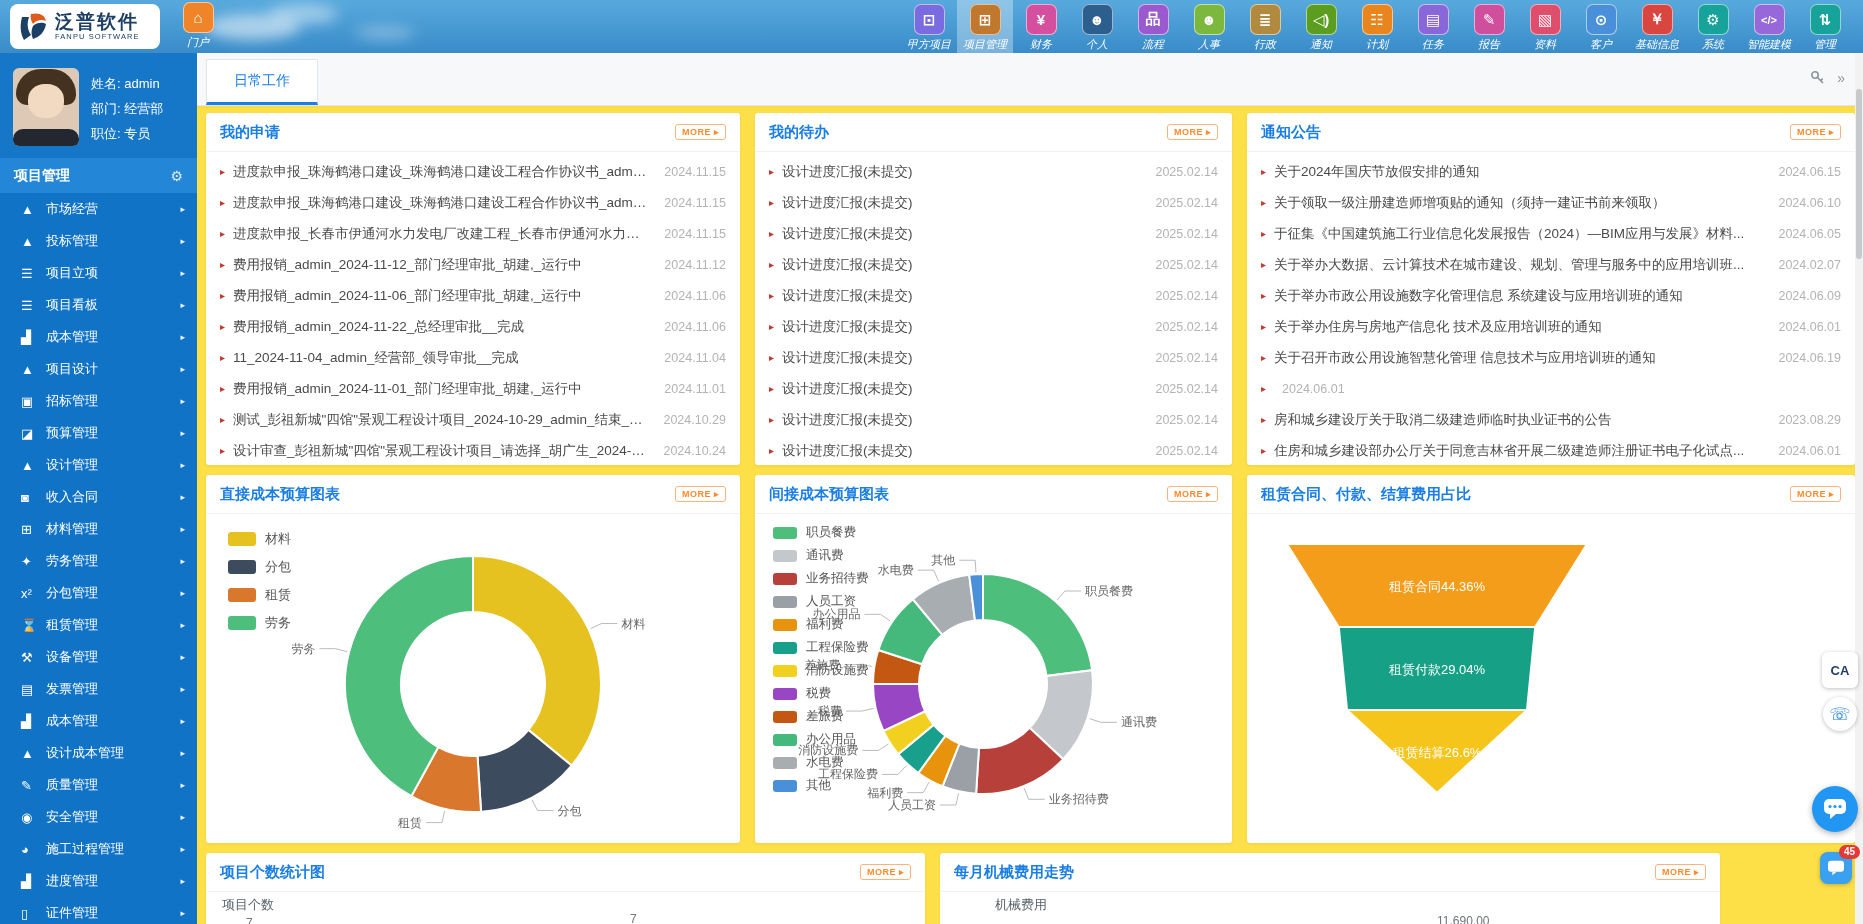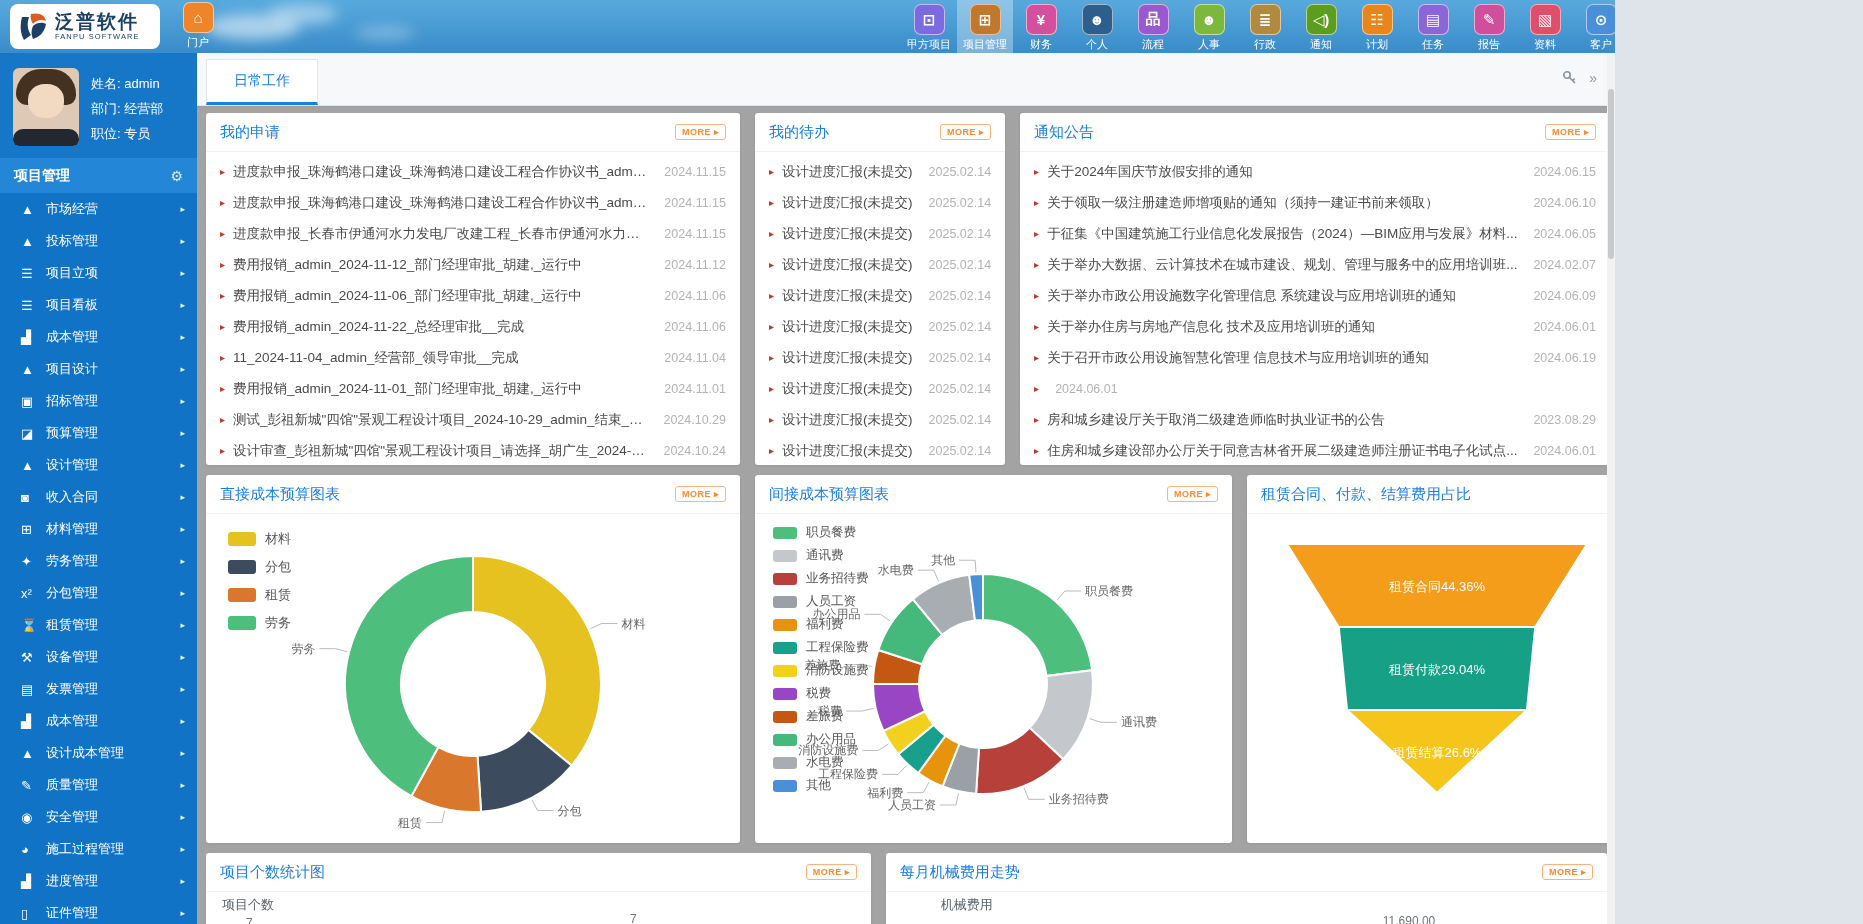--- a/index.html
+++ b/index.html
@@ -1,31 +1,31 @@
 <!DOCTYPE html>
 <html><head>
 <meta charset="utf-8">
 <style>
   html,body{margin:0;padding:0;background:#dfe4ea;}
-  #app{position:relative;width:1615px;height:924px;overflow:hidden;background:#a3a3a3;
+  #app{position:relative;width:1863px;height:924px;overflow:hidden;background:#fde047;
        font-family:"Liberation Sans","DejaVu Sans",sans-serif;}
 
   
   .hdr{position:absolute;left:0;top:0;width:1863px;height:53px;
        background:linear-gradient(180deg,#57a9dd 0%,#3a8cc9 100%);z-index:5;}
   .cloud{position:absolute;background:#fff;border-radius:50%;filter:blur(7px);}
   .logo{position:absolute;left:10px;top:4px;width:150px;height:45px;background:#fff;border-radius:8px;
         display:flex;align-items:center;padding:0 9px;box-sizing:border-box;gap:6px;}
   .logo-cn{color:#1c3f66;font-weight:bold;font-size:19px;letter-spacing:2px;line-height:1.05;}
   .logo-en{color:#1c3f66;font-size:7.5px;letter-spacing:1.1px;text-align:center;}
   .portal{position:absolute;left:170px;top:2px;width:56px;height:51px;display:flex;flex-direction:column;
           align-items:center;cursor:pointer;}
   .nav-ico{width:31px;height:31px;border-radius:7px;display:flex;align-items:center;justify-content:center;
            color:#fff;font-size:15px;font-weight:bold;box-shadow:inset 0 0 0 1px rgba(255,255,255,.55);}
-  .nav-lbl{font-size:11px;color:#fff;margin-top:2px;white-space:nowrap;}
+  .nav-lbl{font-size:11px;color:#fff;margin-top:2px;white-space:nowrap;font-style:italic;}
   #topnav{position:absolute;right:10px;top:0;height:53px;display:flex;}
   .nav-item{width:56px;height:53px;display:flex;flex-direction:column;align-items:center;padding-top:4px;
             box-sizing:border-box;cursor:pointer;}
   .nav-item.active{background:rgba(255,255,255,.33);}
 
   
   .sb{position:absolute;left:0;top:53px;width:197px;bottom:0;background:#1173c5;z-index:4;}
   .user{display:flex;padding:15px 0 12px 13px;background:#1677c8;}
   .avatar{width:66px;height:78px;border-radius:6px;background:#ddc9b6;position:relative;overflow:hidden;flex:none;}
   .av-hair{position:absolute;top:1px;left:3px;right:3px;height:36px;background:#45311f;border-radius:26px 26px 10px 12px;}
@@ -49,21 +49,21 @@
   .tab-tools{position:absolute;right:18px;top:17px;display:flex;gap:12px;align-items:center;color:#8a949e;}
   .tool{cursor:pointer;font-size:14px;line-height:1;}
 
   .content{flex:1;padding:7px 8px 0 9px;}
   .row{display:flex;gap:15px;margin-bottom:10px;}
   .panel{background:#fff;border-radius:3px;box-shadow:0 1px 3px rgba(30,60,90,.09);box-sizing:border-box;}
   .w1{width:534px;}.w2{width:477px;}.w3{width:608px;}.w4{width:719px;}.w5{width:780px;}
   .h-list{height:352px;}.h-chart{height:368px;}.h-mini{height:150px;}
   .phead{height:38px;display:flex;align-items:center;justify-content:space-between;padding:0 14px;
          border-bottom:1px solid #f0f2f4;}
-  .ptitle{color:#1a7ee4;font-size:15px;font-weight:normal;}
+  .ptitle{color:#1a7ee4;font-size:15px;font-weight:bold;}
   .more{display:flex;align-items:center;gap:3px;color:#ff8a2e;font-size:9px;font-weight:bold;
         border:1px solid #ffb27d;border-radius:3px;background:#fff;padding:2px 6px;cursor:pointer;letter-spacing:.5px;}
   .plist{list-style:none;margin:4px 0 0;padding:0 14px;}
   .plist li{height:31px;display:flex;align-items:center;gap:8px;cursor:pointer;}
   .blt{color:#c0392b;font-size:10px;flex:none;}
   .txt{flex:1;font-size:13.5px;color:#4a4a4a;white-space:nowrap;overflow:hidden;text-overflow:ellipsis;}
   .date{font-size:12.5px;color:#b3b3b3;margin-left:8px;flex:none;}
 
   .chart-wrap{position:relative;height:330px;}
   .legend{position:absolute;display:flex;flex-direction:column;z-index:2;}

